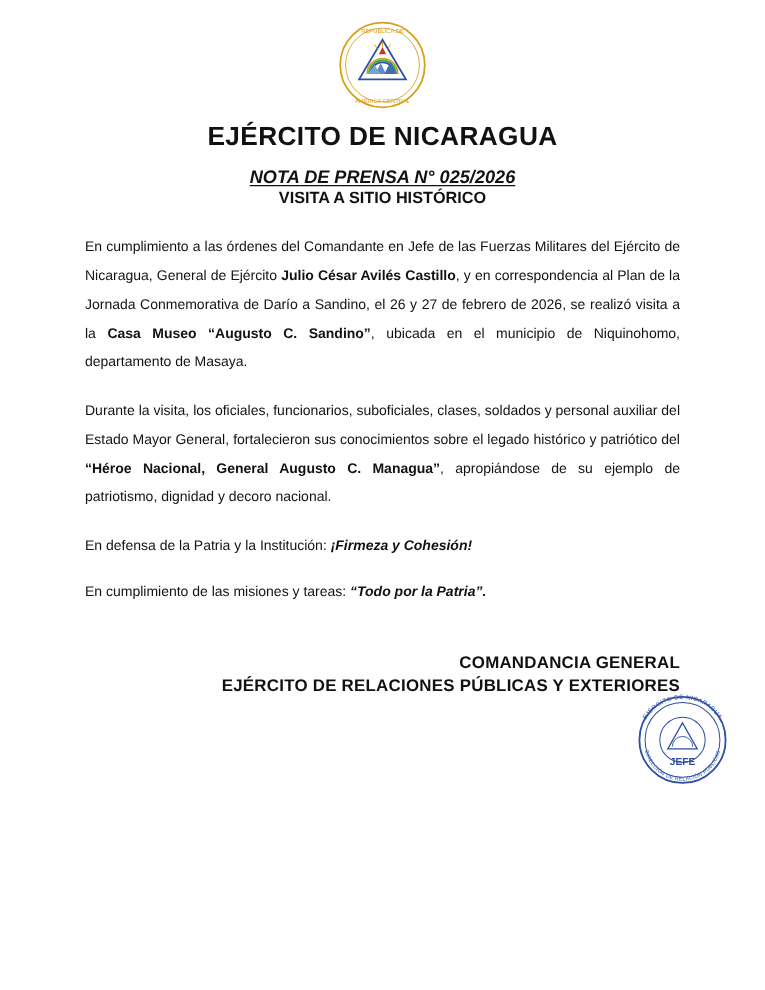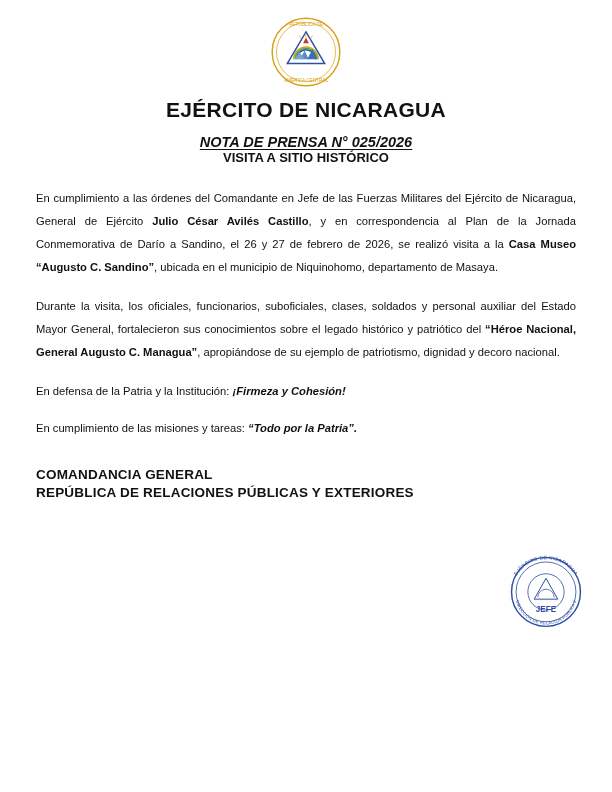--- a/index.html
+++ b/index.html
@@ -13,21 +13,21 @@
     font-family: "Liberation Sans", sans-serif;
     color: #111111;
     position: relative;
     overflow: hidden;
   }
   .page {
     position: relative;
     width: 612px;
     height: 792px;
     box-sizing: border-box;
-    padding: 0 36px;
+    padding: 0 68px;
   }
 
   
   .crest-wrap {
     display: flex;
     justify-content: center;
     padding-top: 16px;
   }
   .crest {
     width: 72px;
@@ -76,22 +76,22 @@
     margin: 0 0 16px 0;
     text-align: justify;
     text-justify: inter-word;
   }
   .para.tight { margin-bottom: 14px; }
   .para b { font-weight: bold; }
   .para .bi { font-weight: bold; font-style: italic; }
 
   
   .sign-block {
-    margin-top: 26px;
-    text-align: left;
+    margin-top: 36px;
+    text-align: right;
     font-weight: bold;
     font-size: 13.5px;
     line-height: 1.35;
     color: #111;
   }
   .sign-line-1 { letter-spacing: 0.2px; }
   .sign-line-2 { letter-spacing: 0.2px; }
 
   
   .seal {
@@ -149,21 +149,21 @@
 
   <div class="body-block">
     <p class="para" id="p1"><span>En cumplimiento a las órdenes del Comandante en Jefe de las Fuerzas Militares del Ejército de Nicaragua, General de Ejército </span><b>Julio César Avilés Castillo</b><span>, y en correspondencia al Plan de la Jornada Conmemorativa de Darío a Sandino, el 26 y 27 de febrero de 2026, se realizó visita a la </span><b>Casa Museo “Augusto C. Sandino”</b><span>, ubicada en el municipio de Niquinohomo, departamento de Masaya.</span></p>
     <p class="para" id="p2"><span>Durante la visita, los oficiales, funcionarios, suboficiales, clases, soldados y personal auxiliar del Estado Mayor General, fortalecieron sus conocimientos sobre el legado histórico y patriótico del </span><b>“Héroe Nacional, General Augusto C. Managua”</b><span>, apropiándose de su ejemplo de patriotismo, dignidad y decoro nacional.</span></p>
     <p class="para tight" id="p4"><span>En defensa de la Patria y la Institución: </span><span class="bi">¡Firmeza y Cohesión!</span></p>
     <p class="para tight" id="p3"><span>En cumplimiento de las misiones y tareas: </span><span class="bi">“Todo por la Patria”.</span></p>
   </div>
 
   <div class="sign-block">
     <div class="sign-line-1">COMANDANCIA GENERAL</div>
-    <div class="sign-line-2">REPÚBLICA DE RELACIONES PÚBLICAS Y EXTERIORES</div>
+    <div class="sign-line-2">EJÉRCITO DE RELACIONES PÚBLICAS Y EXTERIORES</div>
   </div>
 
   <div class="seal">
     <svg viewBox="0 0 100 86" width="92" height="78" aria-hidden="true">
       <defs>
         <path id="arcTop" d="M12,46 A38,38 0 0 1 88,46"></path>
         <path id="arcBottom" d="M16,46 A34,34 0 0 0 84,46"></path>
       </defs>
       <circle cx="50" cy="44" r="38" fill="none" stroke="#2e4fa3" stroke-width="1.6"></circle>
       <circle cx="50" cy="44" r="33" fill="none" stroke="#2e4fa3" stroke-width="0.9"></circle>

